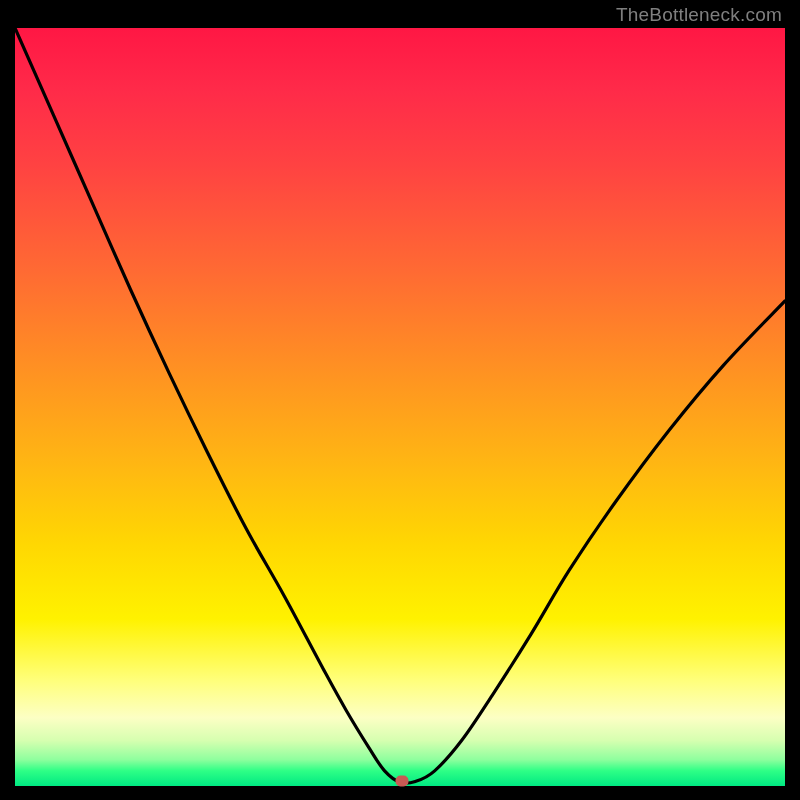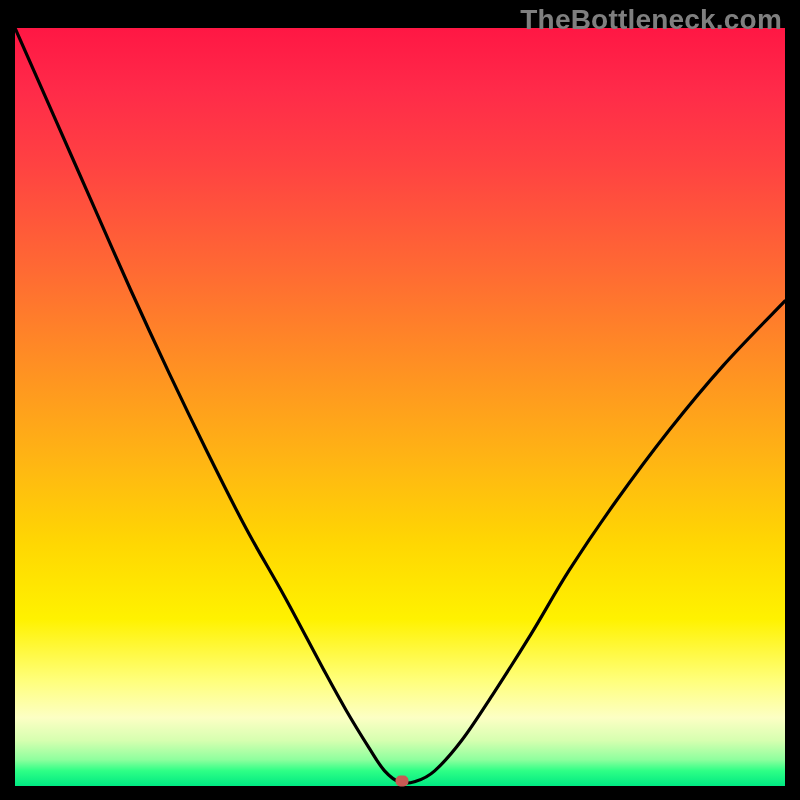--- a/index.html
+++ b/index.html
@@ -15,22 +15,22 @@
     position: relative;
     width: 800px;
     height: 800px;
     background: #000;
   }
   .watermark {
     position: absolute;
     top: 4px;
     right: 18px;
     color: #7f7f7f;
-    font-size: 28px;
-    font-weight: 700;
+    font-size: 19px;
+    font-weight: 400;
     letter-spacing: 0.2px;
     z-index: 5;
   }
   .plot {
     position: absolute;
     left: 15px;
     top: 28px;
     width: 770px;
     height: 758px;
   }

